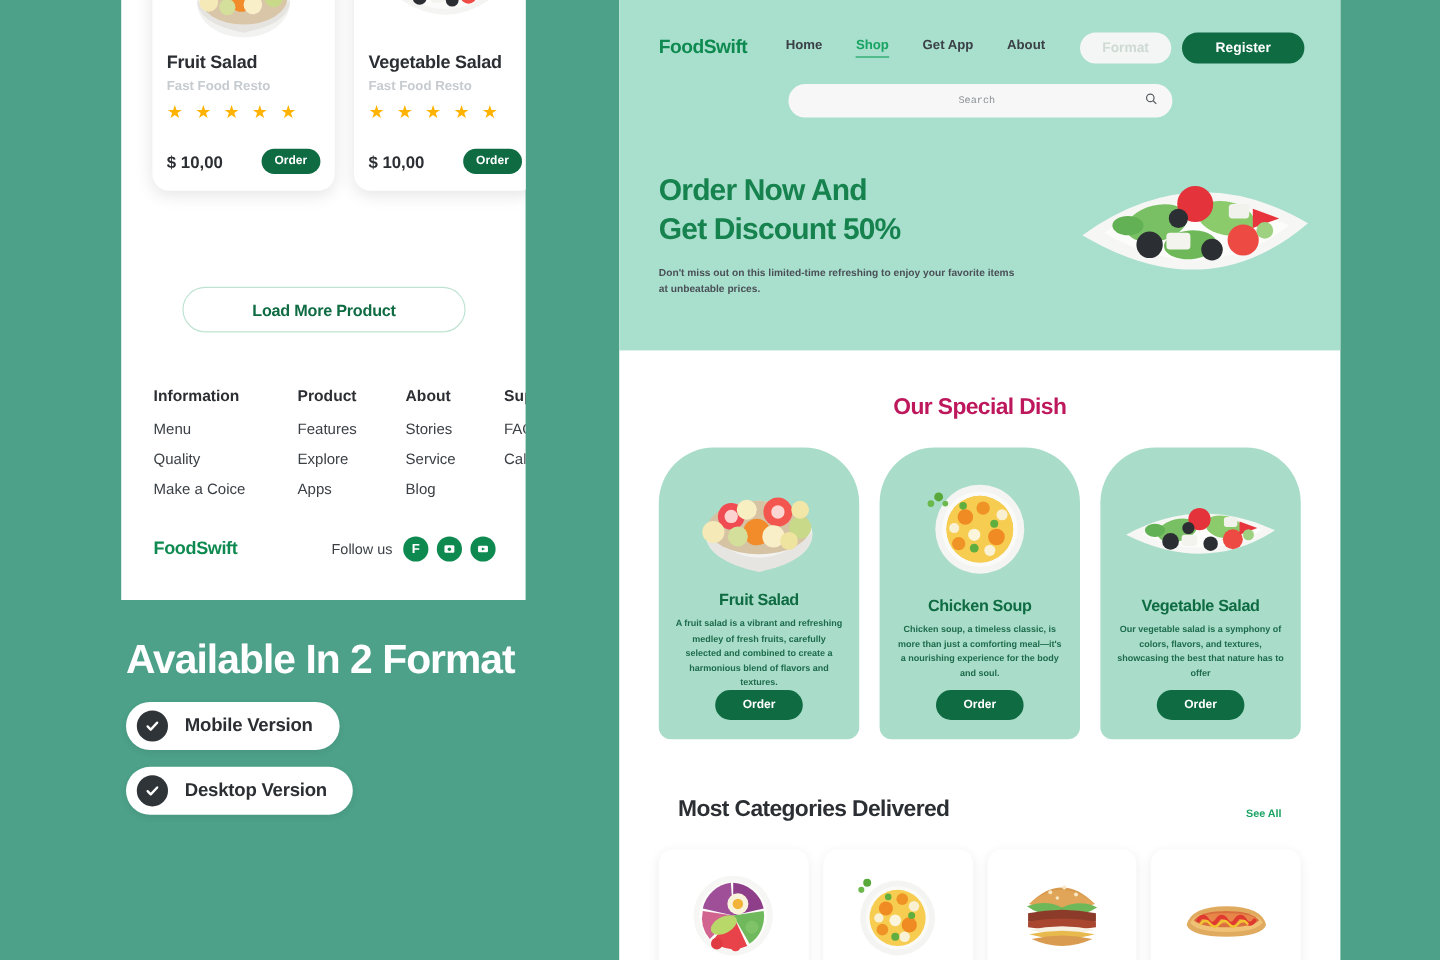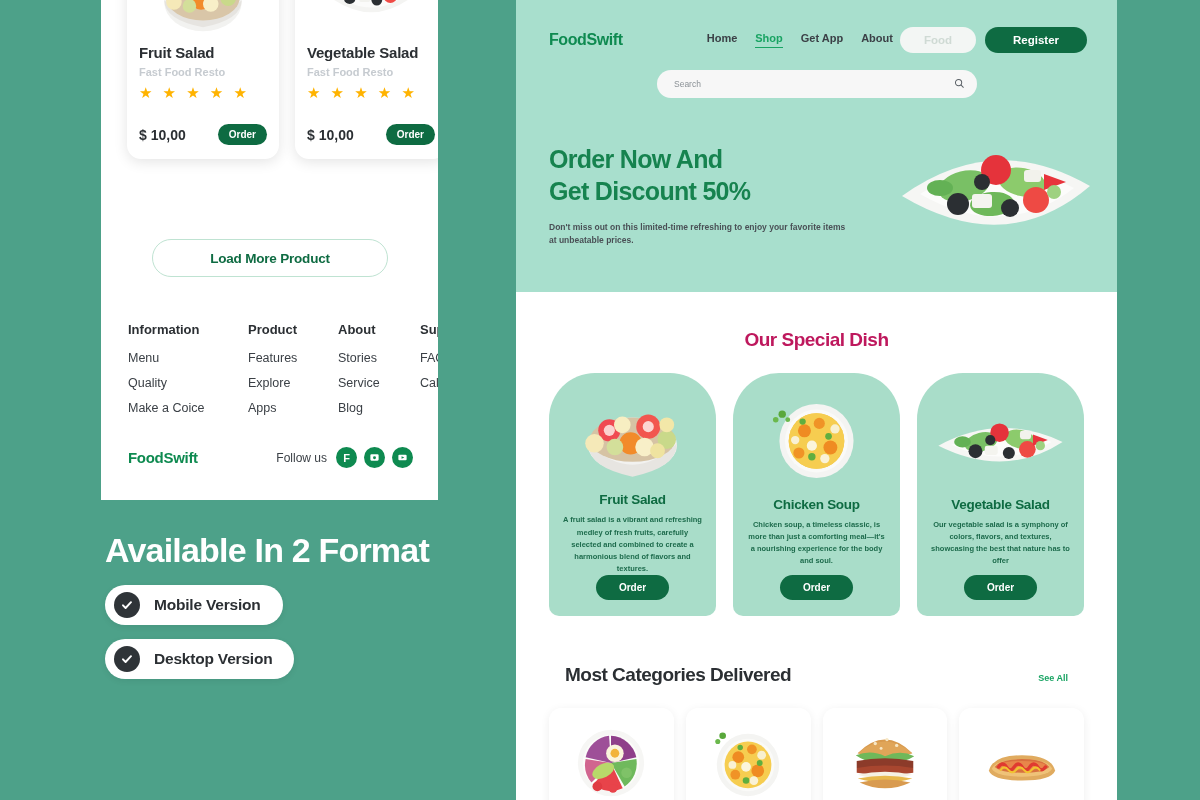--- a/index.html
+++ b/index.html
@@ -162,22 +162,22 @@
 
   .nav {
     display: flex; align-items: center;
     padding: 27px 30px 0 33px;
   }
   .brand {
     font-size: 16px; font-weight: bold;
     color: #0e8a50; letter-spacing: -0.4px;
   }
   .nav-links {
-    display: flex; gap: 18px;
-    margin-left: 84px;
+    display: flex; gap: 28px;
+    margin-left: 32px;
   }
   .nav-link {
     font-size: 11px; font-weight: bold;
     color: #3b4046; white-space: nowrap;
     padding-bottom: 3px;
   }
   .nav-link.active {
     color: #19a463;
     border-bottom: 1.5px solid #19a463;
   }
@@ -197,22 +197,22 @@
 
   .searchbar {
     position: absolute; left: 141px; top: 70px;
     width: 320px; height: 28px;
     background: #f7f7f7; border-radius: 20px;
     display: flex; align-items: center;
     padding: 0 12px 0 17px;
   }
   .searchbar input {
     border: none; background: transparent;
-    font-family: Liberation Sans, sans-serif;
-    font-size: 8.5px; color: #666; flex: 1; outline: none;
+    font-family: Liberation Mono, monospace;
+    font-size: 8.5px; color: #666; flex: 1; outline: none; text-align: center;
   }
   .searchbar input::placeholder { color: #8b9196; }
 
   .hero-copy { position: absolute; left: 33px; top: 143px; width: 300px; }
   .hero-h1 {
     font-size: 25px; font-weight: bold;
     color: #16834f; line-height: 1.28;
     letter-spacing: -0.7px;
   }
   .hero-sub {
@@ -433,21 +433,21 @@
   <div class="hero">
     <div class="nav">
       <div class="brand">FoodSwift</div>
       <div class="nav-links">
         <span class="nav-link">Home</span>
         <span class="nav-link active">Shop</span>
         <span class="nav-link">Get App</span>
         <span class="nav-link">About</span>
       </div>
       <div class="nav-btns">
-        <button class="btn-login">Food</button>
+        <button class="btn-login">Format</button>
         <button class="btn-register">Register</button>
       </div>
     </div>
 
     <div class="searchbar">
       <input type="text" placeholder="Search" style="">
       <span>
         <svg width="11" height="11" viewBox="0 0 12 12">
             <circle cx="5" cy="5" r="3.4" stroke="#5a6066" stroke-width="1.1" fill="none"></circle>
             <line x1="7.6" y1="7.6" x2="10.4" y2="10.4" stroke="#5a6066" stroke-width="1.1"></line>

